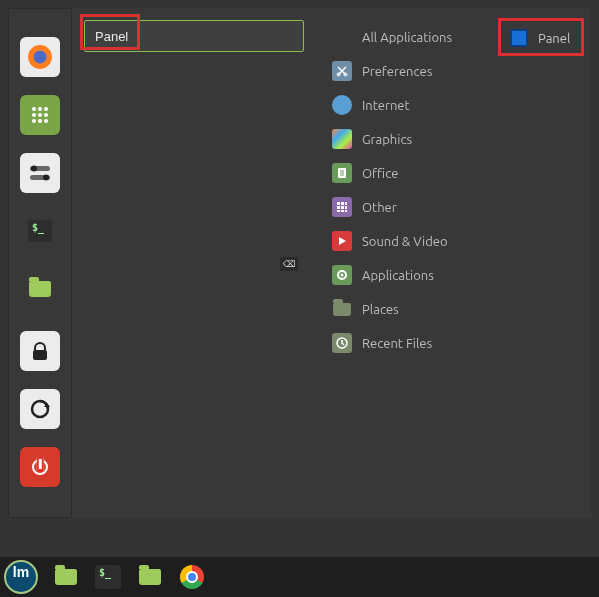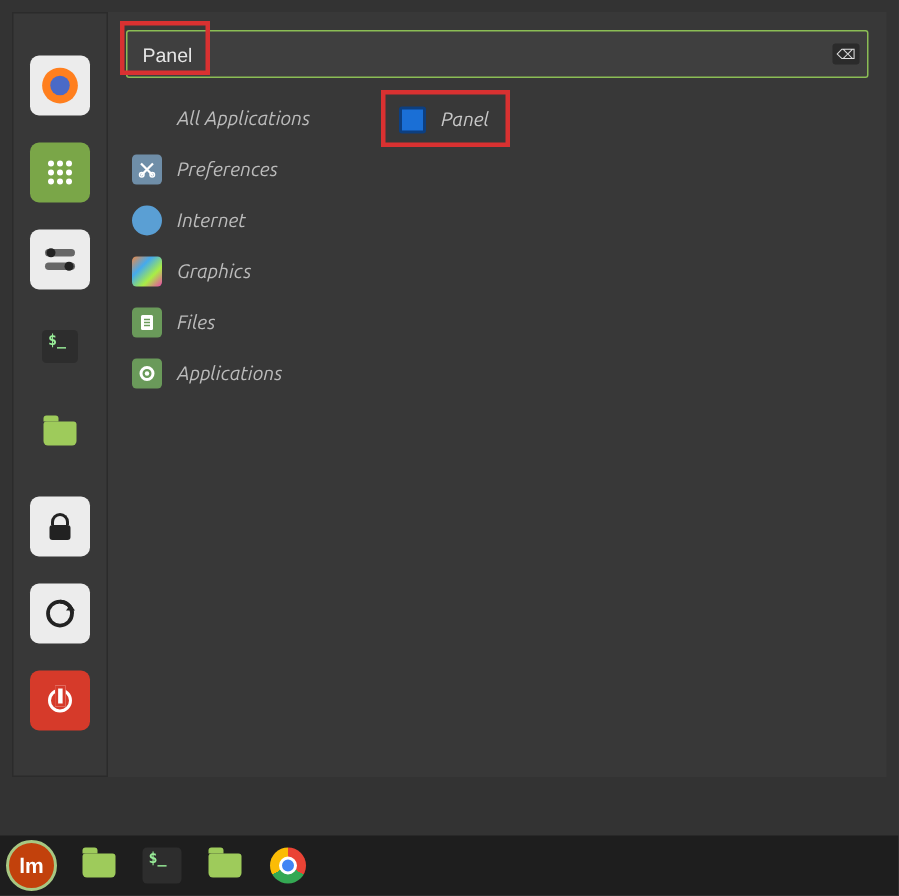--- a/index.html
+++ b/index.html
@@ -43,21 +43,21 @@
   display: flex;
   align-items: center;
   justify-content: center;
 }
 .fav-slot.white { background: #ececec; }
 
 
 .main-col {
   flex: 1;
   display: flex;
-  flex-direction: column;
+  flex-direction: row;
   padding: 12px 0 0 0;
 }
 
 
 .search-wrap {
   margin: 0 12px 10px 12px;
   position: relative;
 }
 .search-input {
   width: 100%;
@@ -91,21 +91,20 @@
   height: 36px;
   border: 3px solid #d93131;
   pointer-events: none;
 }
 
 
 .content {
   flex: 1;
   display: flex;
   padding-left: 12px;
-  font-style: italic;
 }
 .categories {
   width: 160px;
 }
 .cat-item {
   display: flex;
   align-items: center;
   height: 34px;
   padding-left: 4px;
   color: #bcbcbc;
@@ -149,23 +148,23 @@
   height: 40px;
   background: #1e1e1e;
   display: flex;
   align-items: center;
   padding-left: 4px;
   gap: 14px;
 }
 .tb-start {
   width: 34px; height: 34px;
   border-radius: 50%;
-  background: #c2410c;
+  background: #0c4a6e;
   border: 2px solid #a7c883;
-  display: flex; align-items: center; justify-content: center;
+  display: flex; align-items: flex-start; justify-content: center;
 }
 .tb-item {
   width: 28px; height: 28px;
   border-radius: 3px;
   display: flex; align-items: center; justify-content: center;
 }
 
 
 .folder-shape {
   width: 22px; height: 16px;
@@ -331,30 +330,71 @@
         </div>
         <div class="cat-item">
           <span class="cat-icon" style="background:#6a9a5a">
             <svg width="12" height="12" viewBox="0 0 12 12">
                 <rect x="2" y="1" width="8" height="10" rx="1" fill="#fff"></rect>
                 <line x1="4" y1="4" x2="8" y2="4" stroke="#6a9a5a"></line>
                 <line x1="4" y1="6" x2="8" y2="6" stroke="#6a9a5a"></line>
                 <line x1="4" y1="8" x2="8" y2="8" stroke="#6a9a5a"></line>
               </svg>
           </span>
-          <span>Files</span>
+          <span>Office</span>
+        </div>
+        <div class="cat-item">
+          <span class="cat-icon" style="background:#8a6aa8">
+            <svg width="12" height="12" viewBox="0 0 12 12">
+                <g fill="#fff">
+                  <rect x="1" y="1" width="3" height="3"></rect>
+                  <rect x="5" y="1" width="3" height="3"></rect>
+                  <rect x="9" y="1" width="2" height="3"></rect>
+                  <rect x="1" y="5" width="3" height="3"></rect>
+                  <rect x="5" y="5" width="3" height="3"></rect>
+                  <rect x="9" y="5" width="2" height="3"></rect>
+                  <rect x="1" y="9" width="3" height="2"></rect>
+                  <rect x="5" y="9" width="3" height="2"></rect>
+                  <rect x="9" y="9" width="2" height="2"></rect>
+                </g>
+              </svg>
+          </span>
+          <span>Other</span>
+        </div>
+        <div class="cat-item">
+          <span class="cat-icon" style="background:#d63a3a">
+            <svg width="10" height="10" viewBox="0 0 10 10">
+                <polygon points="2,1 9,5 2,9" fill="#fff"></polygon>
+              </svg>
+          </span>
+          <span>Sound &amp; Video</span>
         </div>
         <div class="cat-item">
           <span class="cat-icon" style="background:#6a9a5a">
             <svg width="12" height="12" viewBox="0 0 12 12">
                 <circle cx="6" cy="6" r="4" fill="none" stroke="#fff" stroke-width="2"></circle>
                 <circle cx="6" cy="6" r="1.5" fill="#fff"></circle>
               </svg>
           </span>
           <span>Applications</span>
+        </div>
+        <div class="cat-item">
+          <span class="cat-icon">
+            <div class="folder-shape" style="color:#7a8a6a;width:18px;height:13px"></div>
+          </span>
+          <span>Places</span>
+        </div>
+        <div class="cat-item">
+          <span class="cat-icon" style="background:#7a8a6a">
+            <svg width="12" height="12" viewBox="0 0 12 12">
+                <circle cx="6" cy="6" r="5" fill="none" stroke="#fff" stroke-width="1.5"></circle>
+                <path d="M6 3 V6 L8 8" stroke="#fff" stroke-width="1.5" fill="none"></path>
+              </svg>
+          </span>
+          <span>Recent Files</span>
         </div>
       </div>
 
       <div class="results">
         <div class="result-item">
           <div class="result-icon panel-icon-shape"></div>
           <span>Panel</span>
         </div>
         <div class="result-highlight"></div>
       </div>

